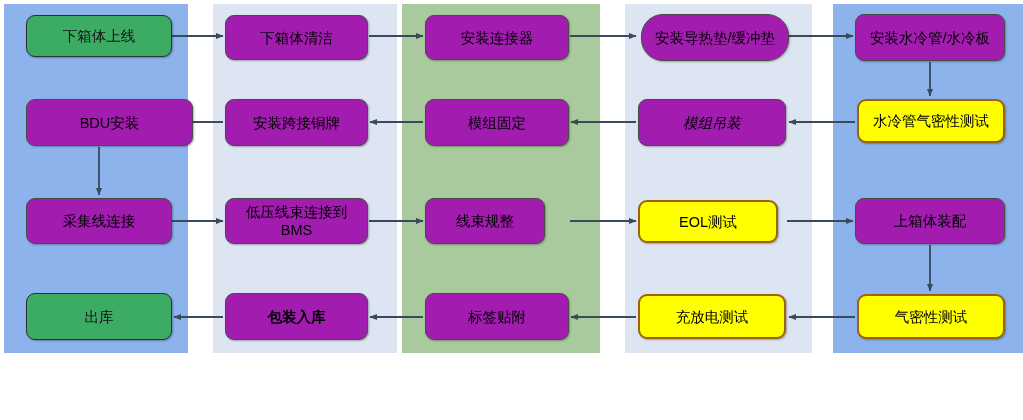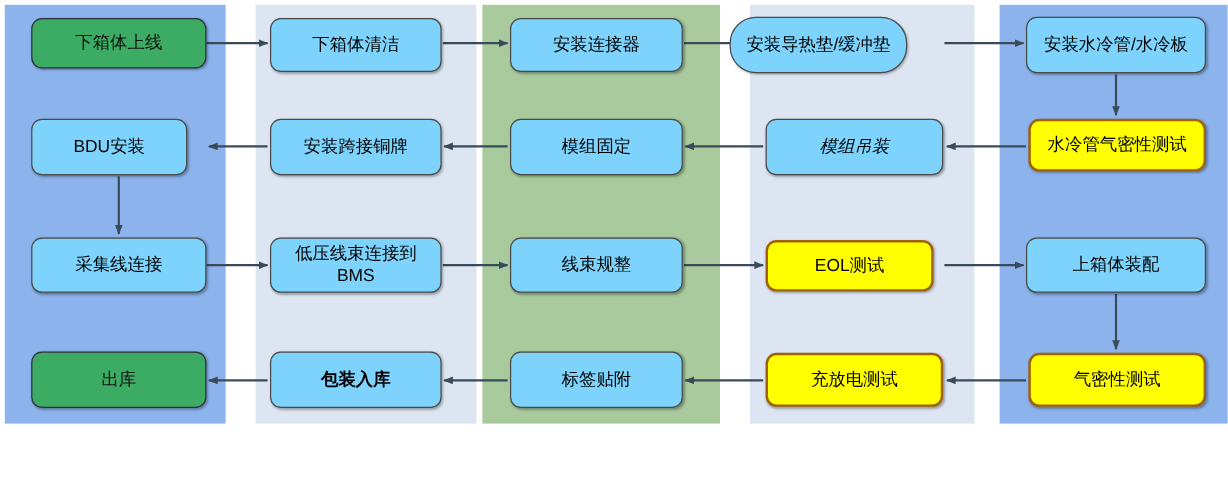--- a/index.html
+++ b/index.html
@@ -28,21 +28,21 @@
     align-items: center;
     justify-content: center;
     text-align: center;
     font-size: 14.5px;
     line-height: 18px;
     color: #000000;
     padding: 2px 5px;
     box-shadow: 1px 1px 2px rgba(0,0,0,0.30);
   }
   .node.process {
-    background: #7dd3fc;
+    background: #a21caf;
     border: 1.6px solid #4a4a4a;
   }
   .node.terminal {
     background: #3cab63;
     border: 1.6px solid #2f2f3a;
     color: #111111;
   }
   .node.test {
     background: #ffff00;
     border: 2px solid #a16207;
@@ -102,48 +102,48 @@
   <div id="nodes-layer">
       <div class="node terminal" style="left: 26px; top: 15px; width: 146px; height: 42px; align-items: center;">
         <span class="lbl">下箱体上线</span>
       </div>
       <div class="node process" style="left: 225px; top: 15px; width: 143px; height: 45px;">
         <span class="lbl">下箱体清洁</span>
       </div>
       <div class="node process" style="left: 425px; top: 15px; width: 144px; height: 45px;">
         <span class="lbl">安装连接器</span>
       </div>
-      <div class="node process" style="left: 608px; top: 14px; width: 148px; height: 47px; border-radius: 22px;">
+      <div class="node process" style="left: 641px; top: 14px; width: 148px; height: 47px; border-radius: 22px;">
         <span class="lbl">安装导热垫/缓冲垫</span>
       </div>
       <div class="node process" style="left: 855px; top: 14px; width: 150px; height: 47px;">
         <span class="lbl">安装水冷管/水冷板</span>
       </div>
       <div class="node test" style="left: 857px; top: 99px; width: 148px; height: 44px;">
         <span class="lbl">水冷管气密性测试</span>
       </div>
       <div class="node process" style="left: 638px; top: 99px; width: 148px; height: 47px; font-style: italic;">
         <span class="lbl">模组吊装</span>
       </div>
       <div class="node process" style="left: 425px; top: 99px; width: 144px; height: 47px;">
         <span class="lbl">模组固定</span>
       </div>
       <div class="node process" style="left: 225px; top: 99px; width: 143px; height: 47px;">
         <span class="lbl">安装跨接铜牌</span>
       </div>
-      <div class="node process" style="left: 26px; top: 99px; width: 130px; height: 47px;">
+      <div class="node process" style="left: 26px; top: 99px; width: 167px; height: 47px;">
         <span class="lbl">BDU安装</span>
       </div>
       <div class="node process" style="left: 26px; top: 198px; width: 146px; height: 46px;">
         <span class="lbl">采集线连接</span>
       </div>
       <div class="node process" style="left: 225px; top: 198px; width: 143px; height: 46px;">
         <span class="lbl">低压线束连接到BMS</span>
       </div>
-      <div class="node process" style="left: 425px; top: 198px; width: 144px; height: 46px;">
+      <div class="node process" style="left: 425px; top: 198px; width: 120px; height: 46px;">
         <span class="lbl">线束规整</span>
       </div>
       <div class="node test" style="left: 638px; top: 200px; width: 140px; height: 43px;">
         <span class="lbl">EOL测试</span>
       </div>
       <div class="node process" style="left: 855px; top: 198px; width: 150px; height: 46px;">
         <span class="lbl">上箱体装配</span>
       </div>
       <div class="node test" style="left: 857px; top: 294px; width: 148px; height: 45px;">
         <span class="lbl">气密性测试</span>

